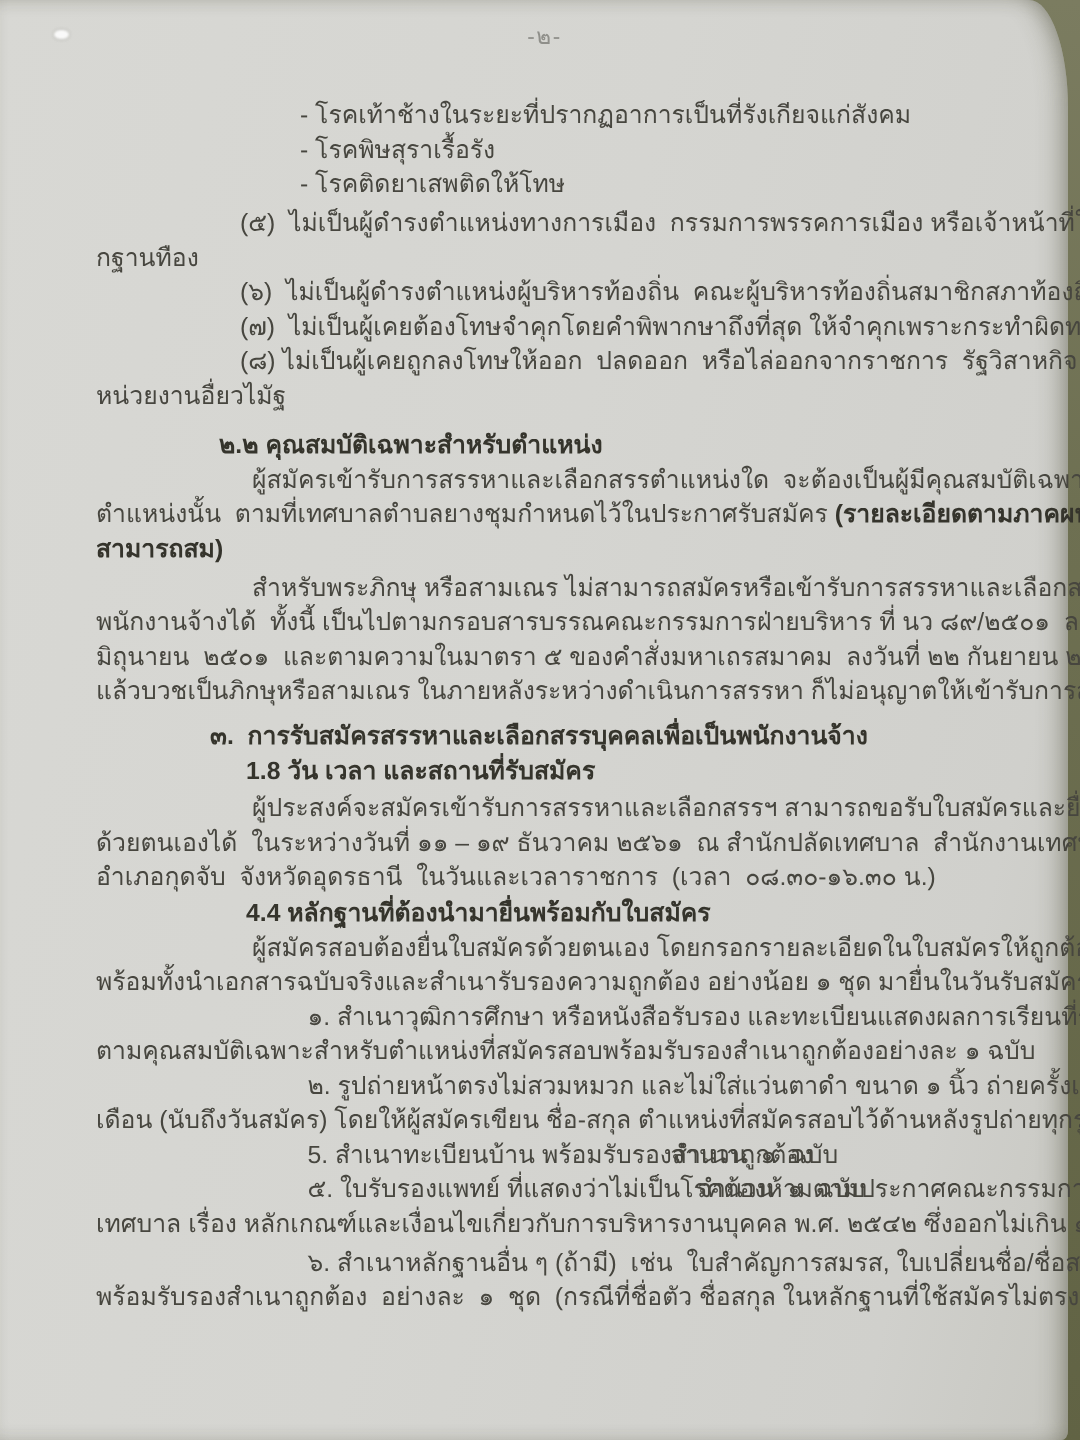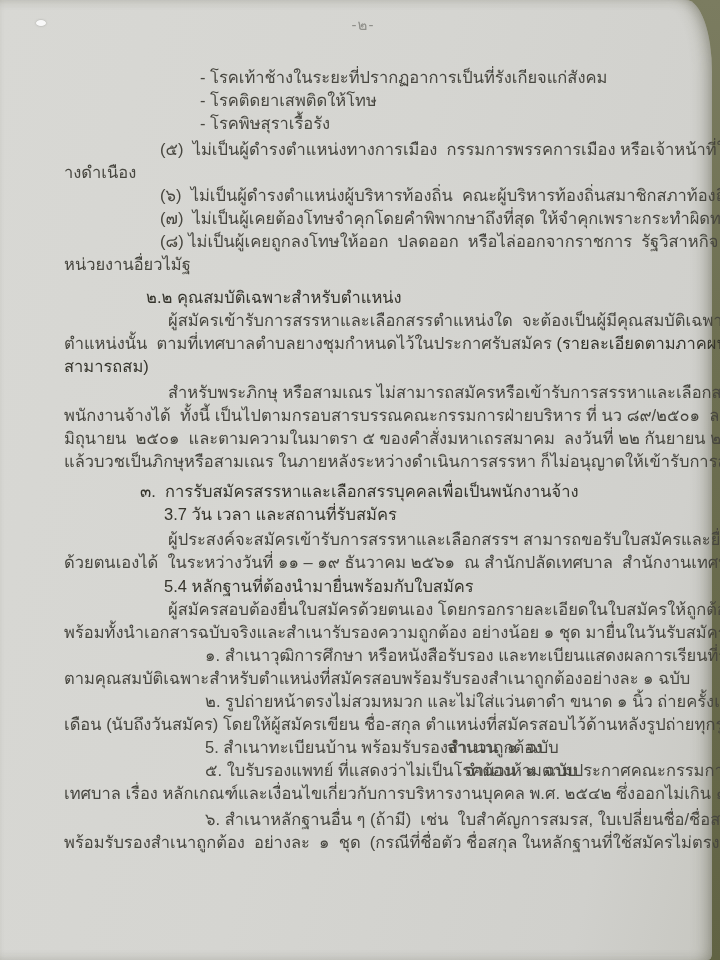--- a/index.html
+++ b/index.html
@@ -13,62 +13,63 @@
     box-shadow:inset -12px 0 16px -8px rgba(70,70,48,.45),
                inset 0 6px 14px -10px rgba(70,70,48,.28),
                inset 0 -6px 14px -10px rgba(70,70,48,.22);}
   .speck{position:absolute;left:36px;top:20px;width:10px;height:6px;border-radius:50%;
     background:rgba(255,255,255,.85);box-shadow:0 0 2px rgba(120,120,115,.6);filter:blur(.6px);}
   .pagenum{margin:0;padding-top:14px;padding-left:14px;text-align:center;
     font-size:15px;line-height:22px;color:#8f8f8a;letter-spacing:1px;}
   .doc-body{position:absolute;top:36px;left:0;right:0;}
   .line{position:relative;line-height:23px;font-size:16.5px;color:#47463f;white-space:nowrap;}
   .line span{display:inline;}
-  .b{font-weight:normal;color:#35342c;}
+  .b{font-weight:bold;color:#35342c;}
   
   .cont{padding-left:64px;}
   .dash{padding-left:200px;}
   .paren{padding-left:160px;}
   .hdr22{padding-left:146px;}
   .hdr3{padding-left:140px;}
   .hdr31{padding-left:164px;}
   .para{padding-left:168px;}
   .item{padding-left:205px;}
   .abs{position:absolute;top:0;}
 </style>
 </head>
 <body>
 
 <div class="photo">
   <div class="paper">
     <div class="speck"></div>
     <div class="pagenum">-๒-</div>
     <div class="doc-body" id="doc-body">
         <div class="line dash" style="margin-top: 30px;"><span>- โรคเท้าช้างในระยะที่ปรากฏอาการเป็นที่รังเกียจแก่สังคม</span></div>
+        <div class="line dash"><span>- โรคพิษสุราเรื้อรัง</span></div>
         <div class="line dash"><span>- โรคติดยาเสพติดให้โทษ</span></div>
-        <div class="line dash"><span>- โรคพิษสุราเรื้อรัง</span></div>
         <div class="line paren" style="margin-top: 3px;"><span>(๕)&nbsp; ไม่เป็นผู้ดำรงตำแหน่งทางการเมือง &nbsp;กรรมการพรรคการเมือง หรือเจ้าหน้าที่ในพรรค</span></div>
-        <div class="line cont"><span>างดำเนือง</span></div>
+        <div class="line cont"><span>กฐานทือง</span></div>
         <div class="line paren"><span>(๖)&nbsp; ไม่เป็นผู้ดำรงตำแหน่งผู้บริหารท้องถิ่น &nbsp;คณะผู้บริหารท้องถิ่นสมาชิกสภาท้องถิ่น</span></div>
         <div class="line paren"><span>(๗)&nbsp; ไม่เป็นผู้เคยต้องโทษจำคุกโดยคำพิพากษาถึงที่สุด ให้จำคุกเพราะกระทำผิดทางอาญาเว้น</span></div>
         <div class="line paren"><span>(๘)&nbsp;ไม่เป็นผู้เคยถูกลงโทษให้ออก &nbsp;ปลดออก &nbsp;หรือไล่ออกจากราชการ &nbsp;รัฐวิสาหกิจ หรือ</span></div>
         <div class="line cont"><span>หน่วยงานอื่ยวไมัฐ</span></div>
         <div class="line hdr22" style="margin-top: 10px;"><span class="b">๒.๒ คุณสมบัติเฉพาะสำหรับตำแหน่ง</span></div>
         <div class="line para"><span>ผู้สมัครเข้ารับการสรรหาและเลือกสรรตำแหน่งใด &nbsp;จะต้องเป็นผู้มีคุณสมบัติเฉพาะสำหรับ</span></div>
         <div class="line cont"><span>ตำแหน่งนั้น &nbsp;ตามที่เทศบาลตำบลยางชุมกำหนดไว้ในประกาศรับสมัคร </span><span class="b">(รายละเอียดตามภาคผนวก ก แนบท้าย</span></div>
         <div class="line cont"><span class="b">สามารถสม)</span></div>
         <div class="line para" style="margin-top: 3px;"><span>สำหรับพระภิกษุ หรือสามเณร ไม่สามารถสมัครหรือเข้ารับการสรรหาและเลือกสรรเพื่อเป็น</span></div>
         <div class="line cont"><span>พนักงานจ้างได้ &nbsp;ทั้งนี้ เป็นไปตามกรอบสารบรรณคณะกรรมการฝ่ายบริหาร ที่ นว ๘๙/๒๕๐๑ &nbsp;ลงวันที่ ๒๗</span></div>
         <div class="line cont"><span>มิถุนายน &nbsp;๒๕๐๑ &nbsp;และตามความในมาตรา ๕ ของคำสั่งมหาเถรสมาคม &nbsp;ลงวันที่ ๒๒ กันยายน ๒๕๕๑ หากสมัคร</span></div>
         <div class="line cont"><span>แล้วบวชเป็นภิกษุหรือสามเณร ในภายหลังระหว่างดำเนินการสรรหา ก็ไม่อนุญาตให้เข้ารับการสรรหาและเลือกสรร</span></div>
         <div class="line hdr3" style="margin-top: 7px;"><span class="b">๓. &nbsp;การรับสมัครสรรหาและเลือกสรรบุคคลเพื่อเป็นพนักงานจ้าง</span></div>
-        <div class="line hdr31"><span class="b">3.7 วัน เวลา และสถานที่รับสมัคร</span></div>
+        <div class="line hdr31"><span class="b">1.8 วัน เวลา และสถานที่รับสมัคร</span></div>
         <div class="line para" style="margin-top: 2px;"><span>ผู้ประสงค์จะสมัครเข้ารับการสรรหาและเลือกสรรฯ สามารถขอรับใบสมัครและยื่นใบสมัคร</span></div>
         <div class="line cont"><span>ด้วยตนเองได้ &nbsp;ในระหว่างวันที่ ๑๑ – ๑๙ ธันวาคม ๒๕๖๑ &nbsp;ณ สำนักปลัดเทศบาล &nbsp;สำนักงานเทศบาลตำบลยางชุม</span></div>
-        <div class="line hdr31" style="margin-top: 1px;"><span class="b">5.4 หลักฐานที่ต้องนำมายื่นพร้อมกับใบสมัคร</span></div>
+        <div class="line cont"><span>อำเภอกุดจับ &nbsp;จังหวัดอุดรธานี &nbsp;ในวันและเวลาราชการ &nbsp;(เวลา &nbsp;๐๘.๓๐-๑๖.๓๐ น.)</span></div>
+        <div class="line hdr31" style="margin-top: 1px;"><span class="b">4.4 หลักฐานที่ต้องนำมายื่นพร้อมกับใบสมัคร</span></div>
         <div class="line para"><span>ผู้สมัครสอบต้องยื่นใบสมัครด้วยตนเอง โดยกรอกรายละเอียดในใบสมัครให้ถูกต้องครบถ้วน</span></div>
         <div class="line cont"><span>พร้อมทั้งนำเอกสารฉบับจริงและสำเนารับรองความถูกต้อง อย่างน้อย ๑ ชุด มายื่นในวันรับสมัคร ดังนี้</span></div>
         <div class="line item"><span>๑. สำเนาวุฒิการศึกษา หรือหนังสือรับรอง และทะเบียนแสดงผลการเรียนที่ระบุสาขาที่ตรง</span></div>
         <div class="line cont"><span>ตามคุณสมบัติเฉพาะสำหรับตำแหน่งที่สมัครสอบพร้อมรับรองสำเนาถูกต้องอย่างละ ๑ ฉบับ</span></div>
         <div class="line item"><span>๒. รูปถ่ายหน้าตรงไม่สวมหมวก และไม่ใส่แว่นตาดำ ขนาด ๑ นิ้ว ถ่ายครั้งเดียวไม่เกิน ๖</span></div>
         <div class="line cont"><span>เดือน (นับถึงวันสมัคร) โดยให้ผู้สมัครเขียน ชื่อ-สกุล ตำแหน่งที่สมัครสอบไว้ด้านหลังรูปถ่ายทุกรูป &nbsp;จำนวน ๓ รูป</span></div>
         <div class="line item"><span>5. สำเนาทะเบียนบ้าน พร้อมรับรองสำเนาถูกต้อง</span><span class="abs" style="left: 447px;">จำนวน &nbsp;๑ &nbsp;ฉบับ</span></div>
         <div class="line item"><span class="abs" style="left: 465px;">จำนวน &nbsp;๑ &nbsp;ฉบับ</span></div>
         <div class="line item"><span>๕. ใบรับรองแพทย์ ที่แสดงว่าไม่เป็นโรคต้องห้ามตามประกาศคณะกรรมการพนักงาน</span></div>
         <div class="line cont"><span>เทศบาล เรื่อง หลักเกณฑ์และเงื่อนไขเกี่ยวกับการบริหารงานบุคคล พ.ศ. ๒๕๔๒ ซึ่งออกไม่เกิน ๑ เดือน นับตั้งแต่</span></div>

